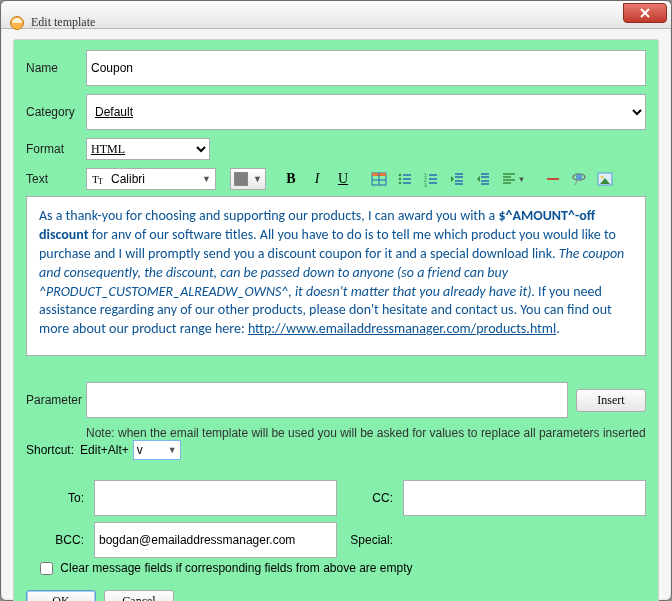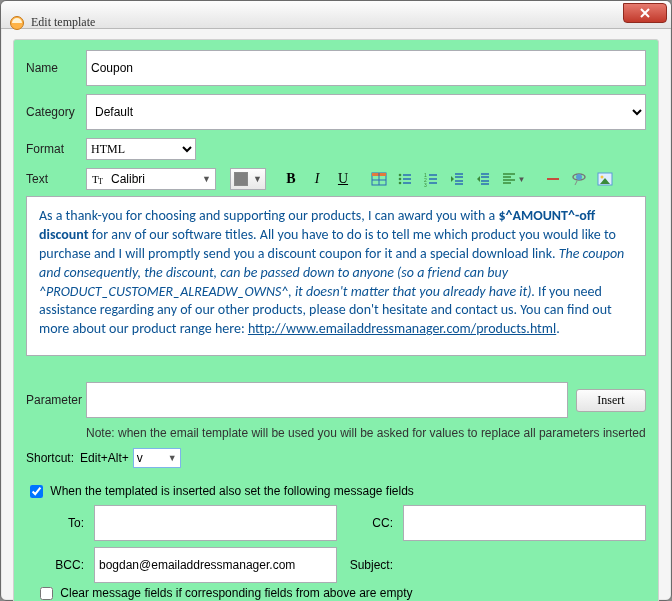--- a/index.html
+++ b/index.html
@@ -59,21 +59,21 @@
   }
   .label { width:60px; color:#222; }
   input[type=text], select.wide, .combo {
     height:36px;
     border:1px solid #abadb3;
     background:#fff;
     padding:2px 4px;
     font:12px "Segoe UI", Tahoma, sans-serif;
   }
   .wide { flex:1; }
-  select { height:22px; border:1px solid #abadb3; background:#fff; font:12px "Segoe UI"; }
+  select { height:22px; border:1px solid #abadb3; background:#fff; font:12px "Segoe UI";text-decoration:underline; }
   .fontbox {
     display:flex; align-items:center;
     border:1px solid #abadb3; background:#fff;
     height:22px; width:130px; padding:0 4px;
   }
   .colorbox {
     width:36px; height:22px;
     border:1px solid #abadb3;
     background:linear-gradient(#fdfdfd,#e8e8e8);
     display:flex; align-items:center; justify-content:space-between;
@@ -110,38 +110,38 @@
     height:23px;
     min-width:70px;
     padding:0 12px;
     border:1px solid #acacac;
     background:linear-gradient(#fdfdfd,#e6e6e6);
     border-radius:3px;
     font:12px "Segoe UI";
     cursor:pointer;
   }
   .btn.default { border-color:#5b9dd9; box-shadow:0 0 0 1px #a7d0f4 inset; }
-  .note { color:#333; margin-left:60px; margin-bottom:8px; }
+  .note { color:#333; margin-left:60px; margin-bottom:0; }
   .footer {
     display:flex; justify-content:flex-start; gap:8px;
     padding-top:8px;
   }
   .shortcut .combo {
     width:48px; height:20px; color:#0645ad;
     border:1px solid #7eb4ea;
     display:flex; align-items:center; justify-content:space-between;
     padding:0 3px; cursor:pointer; background:#fff;
   }
   .combo .arr { font-size:9px; color:#555; }
   .grid2 {
     display:grid;
     grid-template-columns: 50px 1fr 50px 1fr;
     gap:6px 8px;
     align-items:center;
-    margin-top:0;
+    margin-top:12px;
     padding-left:10px;
   }
   .grid2 .lbl { text-align:right; padding-right:2px; }
   input[type=checkbox] { vertical-align:middle; margin-right:4px; }
   .chkrow { margin:6px 0 4px 0; }
   a.link { color:#0b5394; text-decoration:underline; }
   .iconsvg { width:16px; height:16px; display:block; }
 </style>
 </head>
 <body>
@@ -170,21 +170,21 @@
 
       <div class="row">
         <div class="label">Category</div>
         <select class="wide">
           <option>Default</option>
         </select>
       </div>
 
       <div class="row">
         <div class="label">Format</div>
-        <select style="width:110px">
+        <select style="width:124px">
           <option>HTML</option>
         </select>
       </div>
 
       <div class="row" style="margin-bottom:0;">
         <div class="label">Text</div>
         <div style="display:flex;align-items:center;gap:4px;flex:1;">
           <div class="fontbox">
             <svg class="iconsvg" viewBox="0 0 16 16">
                 <text x="1" y="12" font-size="11" font-family="serif">T</text>
@@ -301,35 +301,29 @@
 
       <div class="row shortcut">
         <span>Shortcut:</span>
         <span style="margin:0 4px 0 6px">Edit+Alt+</span>
         <div class="combo">
           <span style="color:#000">v</span>
           <span class="arr">▼</span>
         </div>
       </div>
 
-      <div class="chkrow">
-        <label>
-          <input type="checkbox" checked="" style="">
-          <span>When the templated is inserted also set the following message fields</span>
-        </label>
-      </div>
 
       <div class="grid2">
         <div class="lbl">To:</div>
         <input type="text" value="" style="">
         <div class="lbl">CC:</div>
         <input type="text" value="" style="">
         <div class="lbl">BCC:</div>
         <input type="text" value="bogdan@emailaddressmanager.com" style="">
-        <div class="lbl">Subject:</div>
+        <div class="lbl">Special:</div>
       </div>
 
       <div class="chkrow" style="margin-top:1px;padding-left:10px;">
         <label>
           <input type="checkbox" style="">
           <span>Clear message fields if corresponding fields from above are empty</span>
         </label>
       </div>
 
       <div class="footer">

